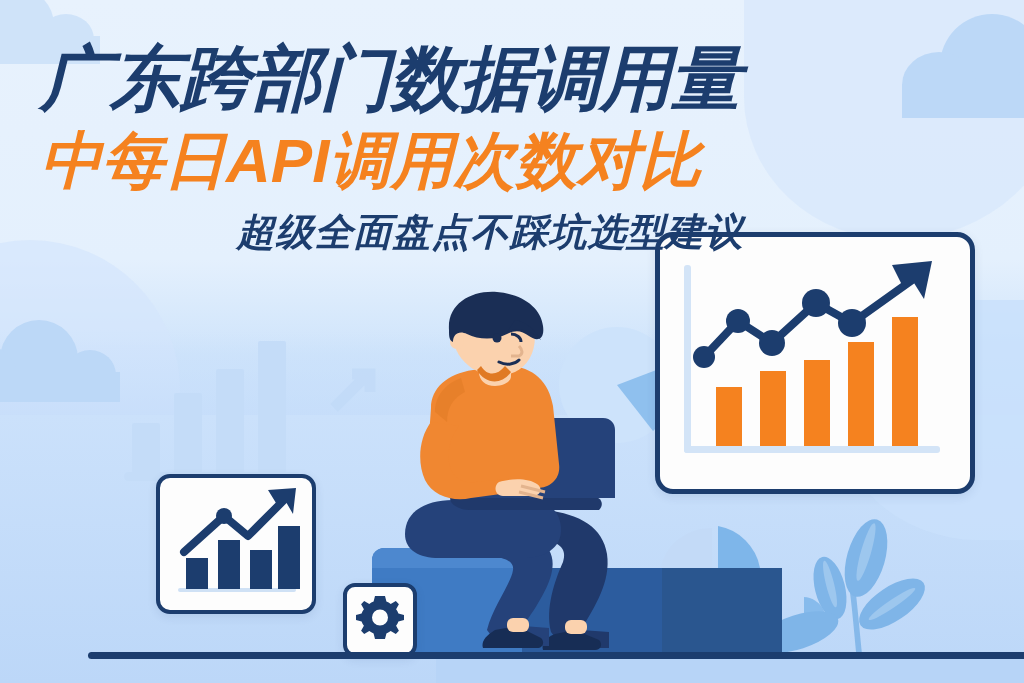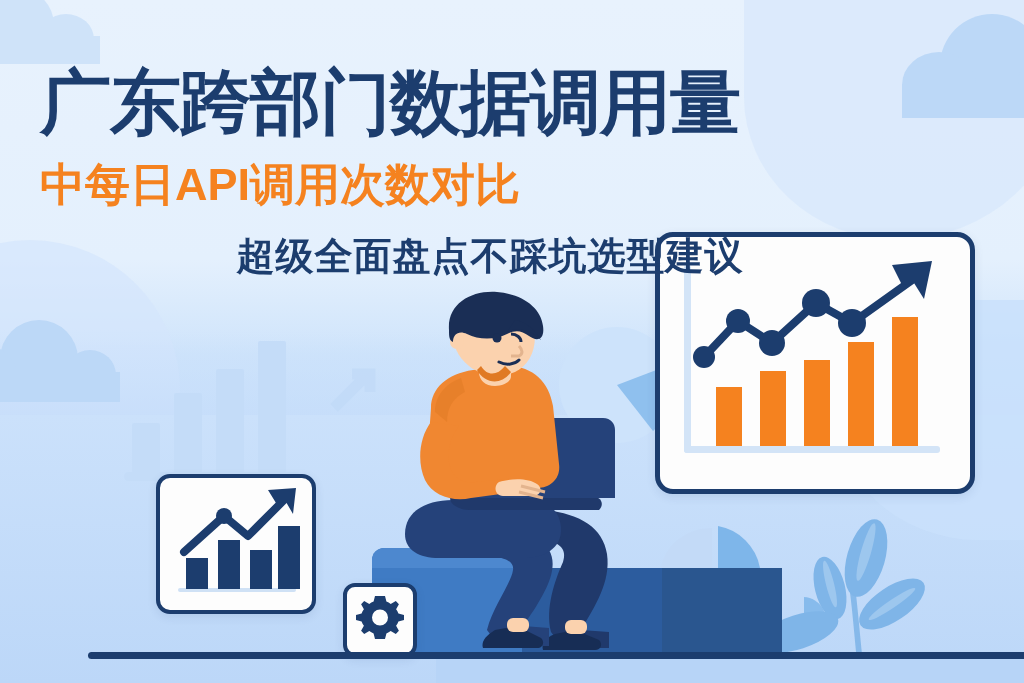--- a/index.html
+++ b/index.html
@@ -110,27 +110,27 @@
   .block-dark {
     position:absolute; left:522px; top:568px; width:140px; height:86px;
     background:#2c5c9e;
   }
   .block-dark2 {
     position:absolute; left:662px; top:568px; width:120px; height:86px;
     background:#2a568f;
   }
 
   
-  .headline { position:absolute; left:40px; top:64px; width:900px; }
+  .headline { position:absolute; left:40px; top:40px; width:900px;font-style:italic; }
   .title-main {
     font-size:71px; line-height:78px; font-weight:bold;
     color:#1c3d6e; letter-spacing:-1px; white-space:nowrap;
   }
   .title-accent {
-    font-size:45px; line-height:74px; font-weight:bold;
+    font-size:62px; line-height:74px; font-weight:bold;
     color:#f5821f; letter-spacing:0px; white-space:nowrap;
     margin-top:6px;
   }
   .title-sub {
     font-size:38px; line-height:48px; font-weight:bold;
     color:#1c3d6e; letter-spacing:1px; white-space:nowrap;
     margin-top:10px;
     text-align:center;
   }
 

